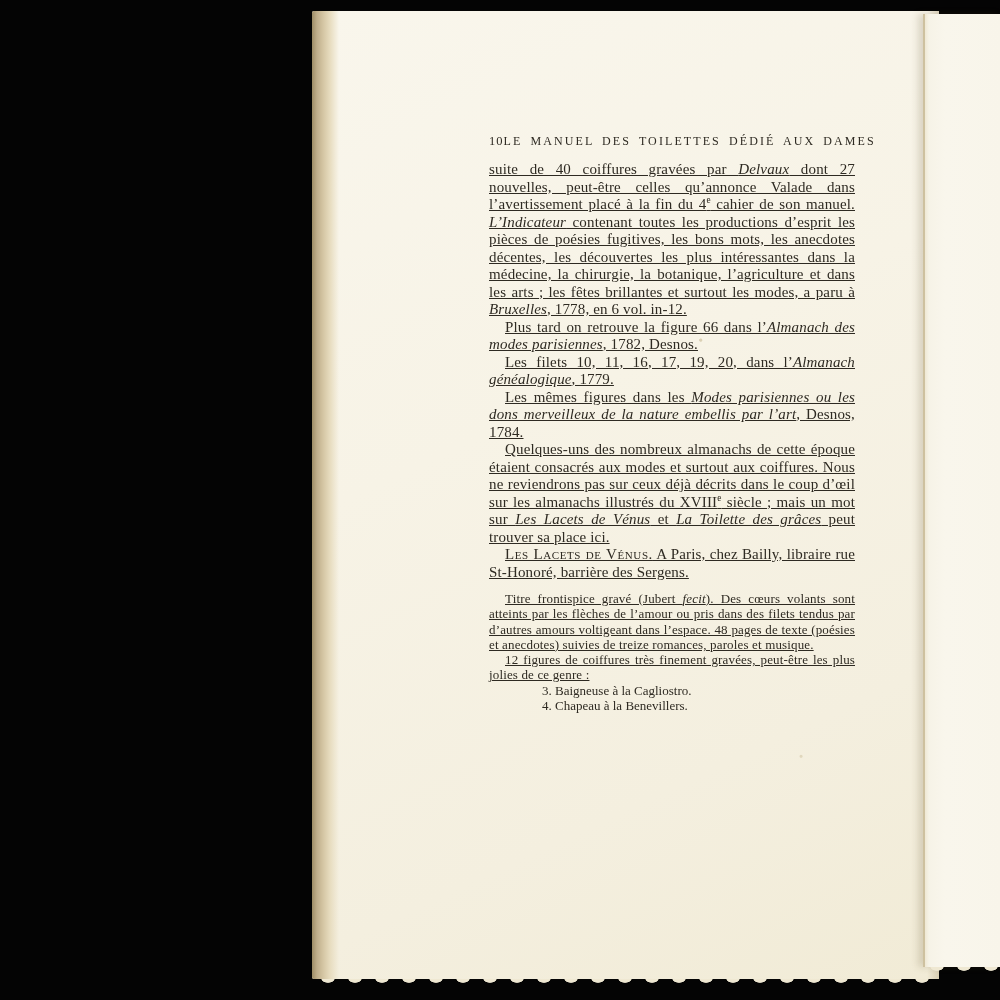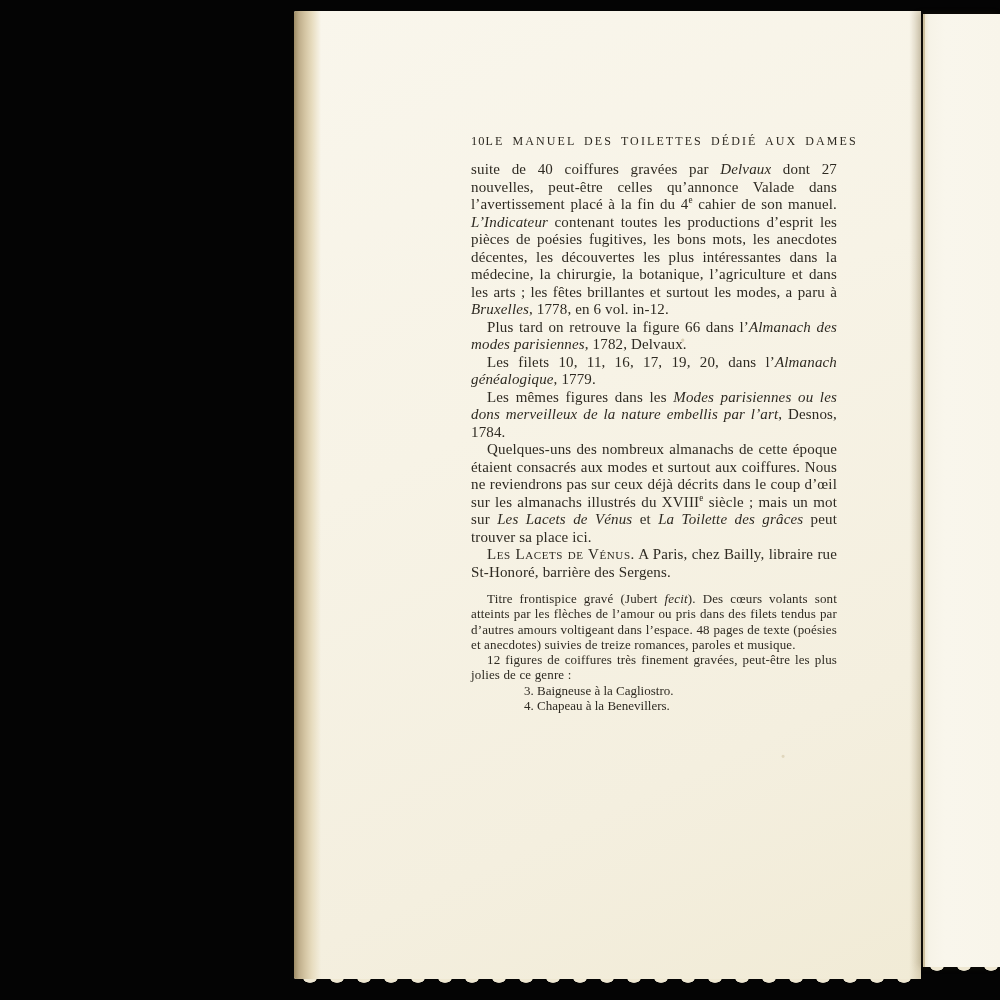--- a/index.html
+++ b/index.html
@@ -11,21 +11,21 @@
   }
   .photo {
     position: relative;
     width: 1000px; height: 1000px;
     background: #040404;
   }
 
   
   .page-main {
     position: absolute;
-    left: 294px; top: 11px;
+    left: 312px; top: 11px;
     width: 627px; height: 968px;
     background:
       radial-gradient(circle 2px at 62% 34%, rgba(196,180,140,.55) 0 1.2px, transparent 2px),
       radial-gradient(circle 2px at 41% 56%, rgba(196,180,140,.45) 0 1px, transparent 2px),
       radial-gradient(circle 2px at 78% 77%, rgba(196,180,140,.4) 0 1px, transparent 2px),
       linear-gradient(155deg, #f9f6ec 0%, #f7f3e6 40%, #f4efdf 75%, #f1ebd6 100%);
     border-radius: 2px 0 0 2px;
   }
   .edge-left {
     position: absolute; left: 0; top: 0; bottom: 0; width: 27px;
@@ -79,20 +79,21 @@
     word-spacing: 3px;
     white-space: nowrap;
   }
 
   p.para {
     margin: 0;
     font-size: 15px;
     line-height: 17.5px;
     text-align: justify;
     letter-spacing: 0.15px;
+    text-decoration: underline;
   }
   p.indent { text-indent: 16px; }
 
   .fine-section { margin-top: 10px; }
   p.fine {
     font-size: 13px;
     line-height: 15.3px;
   }
 
   ul.coiffure-list {
@@ -119,21 +120,21 @@
 
     <div class="text-block">
 
       <div class="page-header">
         <span class="page-number">10</span>
         <span class="running-title">LE MANUEL DES TOILETTES DÉDIÉ AUX DAMES</span>
       </div>
 
       <div>
         <p class="para"><span>suite de 40 coiffures gravées par </span><span class="it">Delvaux</span><span> dont 27 nouvelles, peut-être celles qu’annonce Valade dans l’avertissement placé à la fin du 4</span><span class="sup">e</span><span> cahier de son manuel. </span><span class="it">L’Indicateur</span><span> contenant toutes les productions d’esprit les pièces de poésies fugitives, les bons mots, les anecdotes décentes, les découvertes les plus intéressantes dans la médecine, la chirurgie, la botanique, l’agriculture et dans les arts ; les fêtes brillantes et surtout les modes, a paru à </span><span class="it">Bruxelles</span><span>, 1778, en 6 vol. in-12.</span></p>
-        <p class="para indent"><span>Plus tard on retrouve la figure 66 dans l’</span><span class="it">Almanach des modes parisiennes</span><span>, 1782, Delvaux.</span></p>
+        <p class="para indent"><span>Plus tard on retrouve la figure 66 dans l’</span><span class="it">Almanach des modes parisiennes</span><span>, 1782, Desnos.</span></p>
         <p class="para indent"><span>Les filets 10, 11, 16, 17, 19, 20, dans l’</span><span class="it">Almanach généalogique</span><span>, 1779.</span></p>
         <p class="para indent"><span>Les mêmes figures dans les </span><span class="it">Modes parisiennes ou les dons merveilleux de la nature embellis par l’art</span><span>, Desnos, 1784.</span></p>
         <p class="para indent"><span>Quelques-uns des nombreux almanachs de cette époque étaient consacrés aux modes et surtout aux coiffures. Nous ne reviendrons pas sur ceux déjà décrits dans le coup d’œil sur les almanachs illustrés du XVIII</span><span class="sup">e</span><span> siècle ; mais un mot sur </span><span class="it">Les Lacets de Vénus</span><span> et </span><span class="it">La Toilette des grâces</span><span> peut trouver sa place ici.</span></p>
         <p class="para indent"><span class="sc">Les Lacets de Vénus.</span><span> A Paris, chez Bailly, libraire rue St-Honoré, barrière des Sergens.</span></p>
       </div>
 
       <div class="fine-section">
         <p class="para fine indent"><span>Titre frontispice gravé (Jubert </span><span class="it">fecit</span><span>). Des cœurs volants sont atteints par les flèches de l’amour ou pris dans des filets tendus par d’autres amours voltigeant dans l’espace. 48 pages de texte (poésies et anecdotes) suivies de treize romances, paroles et musique.</span></p>
         <p class="para fine indent"><span>12 figures de coiffures très finement gravées, peut-être les plus jolies de ce genre :</span></p>
         <ul class="coiffure-list">

